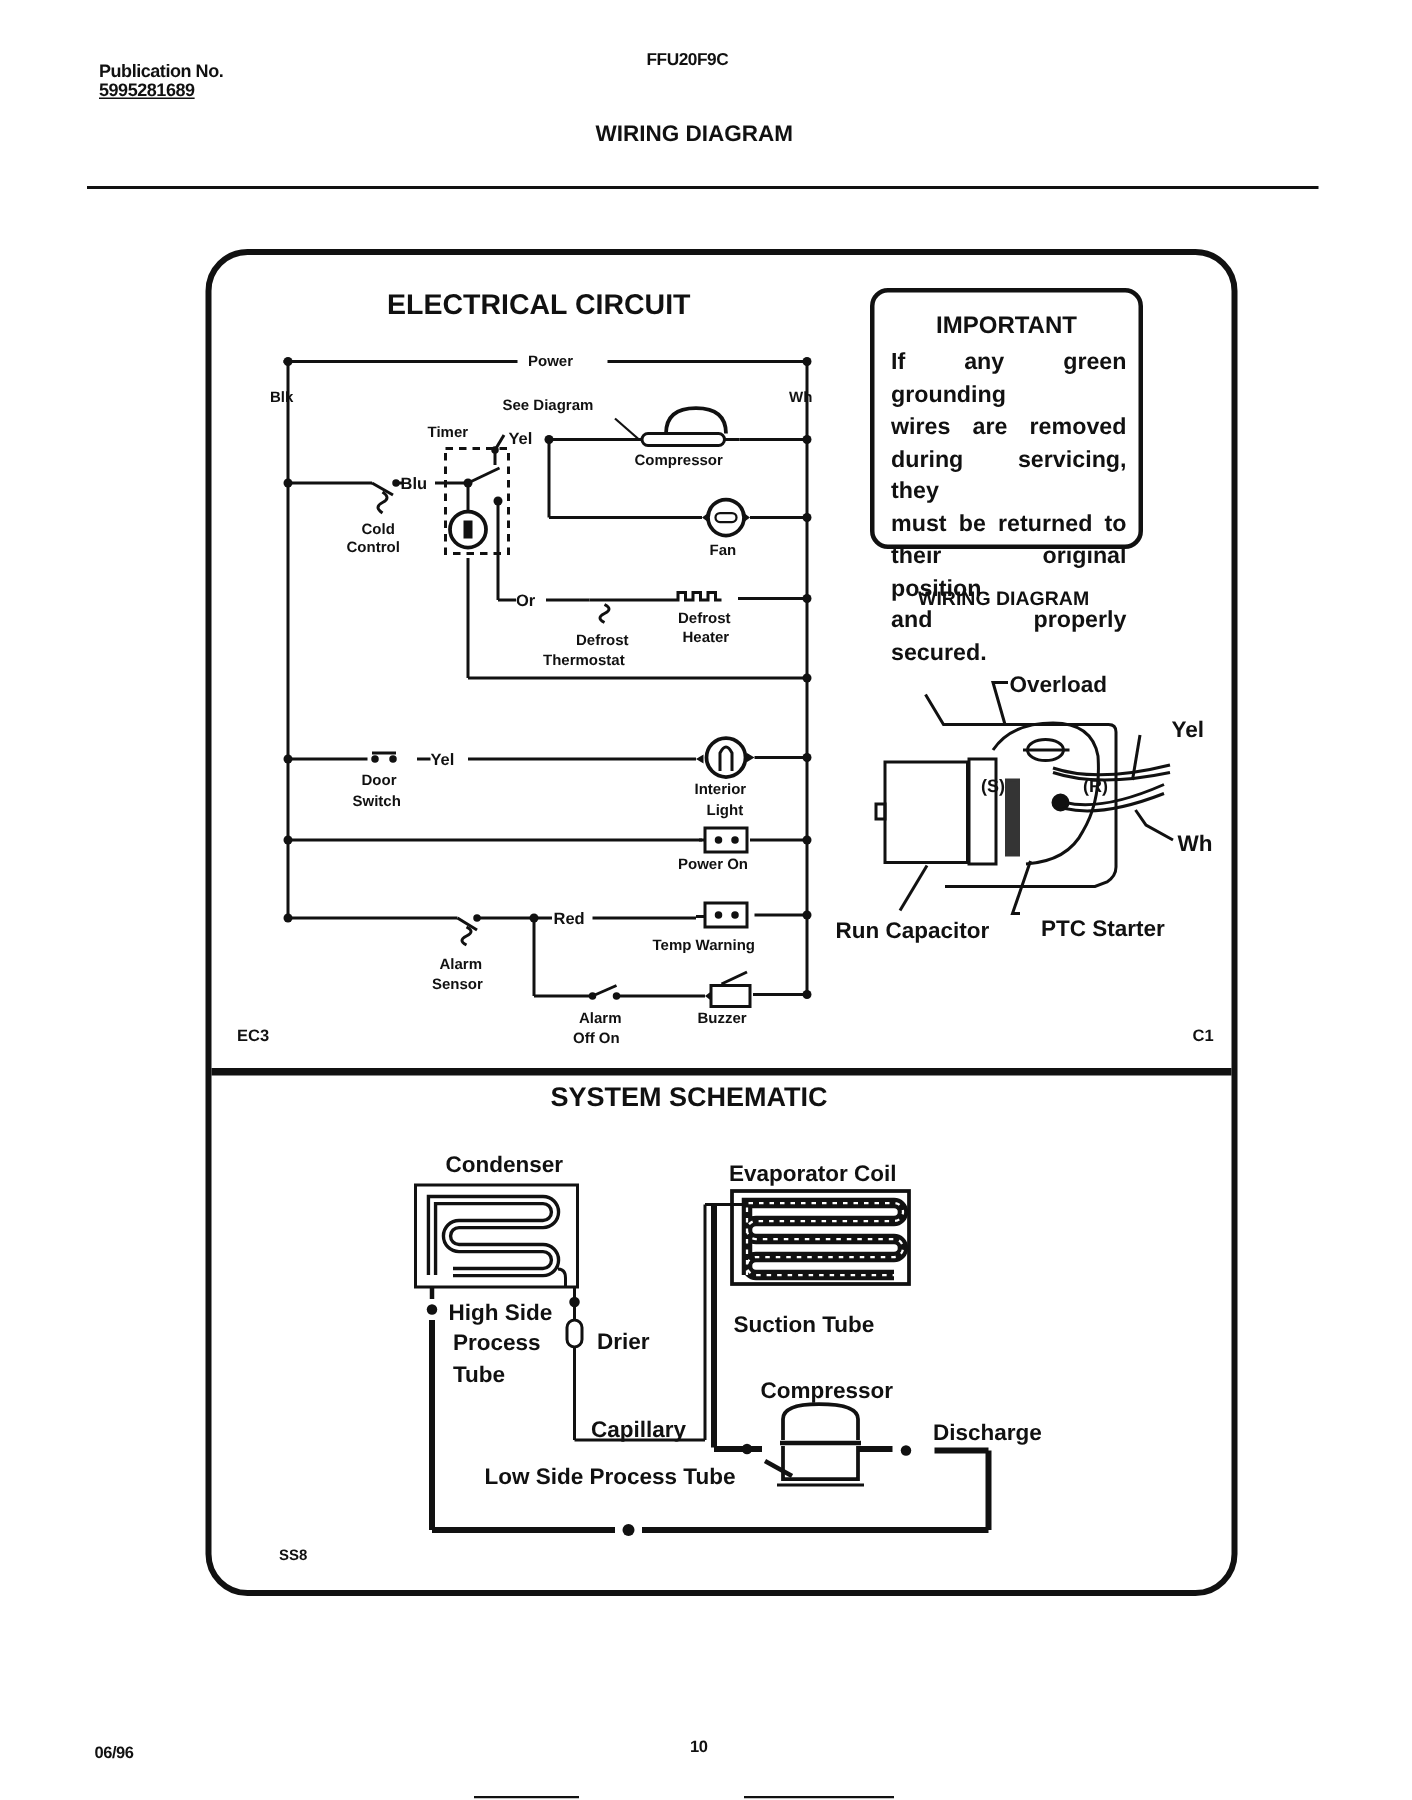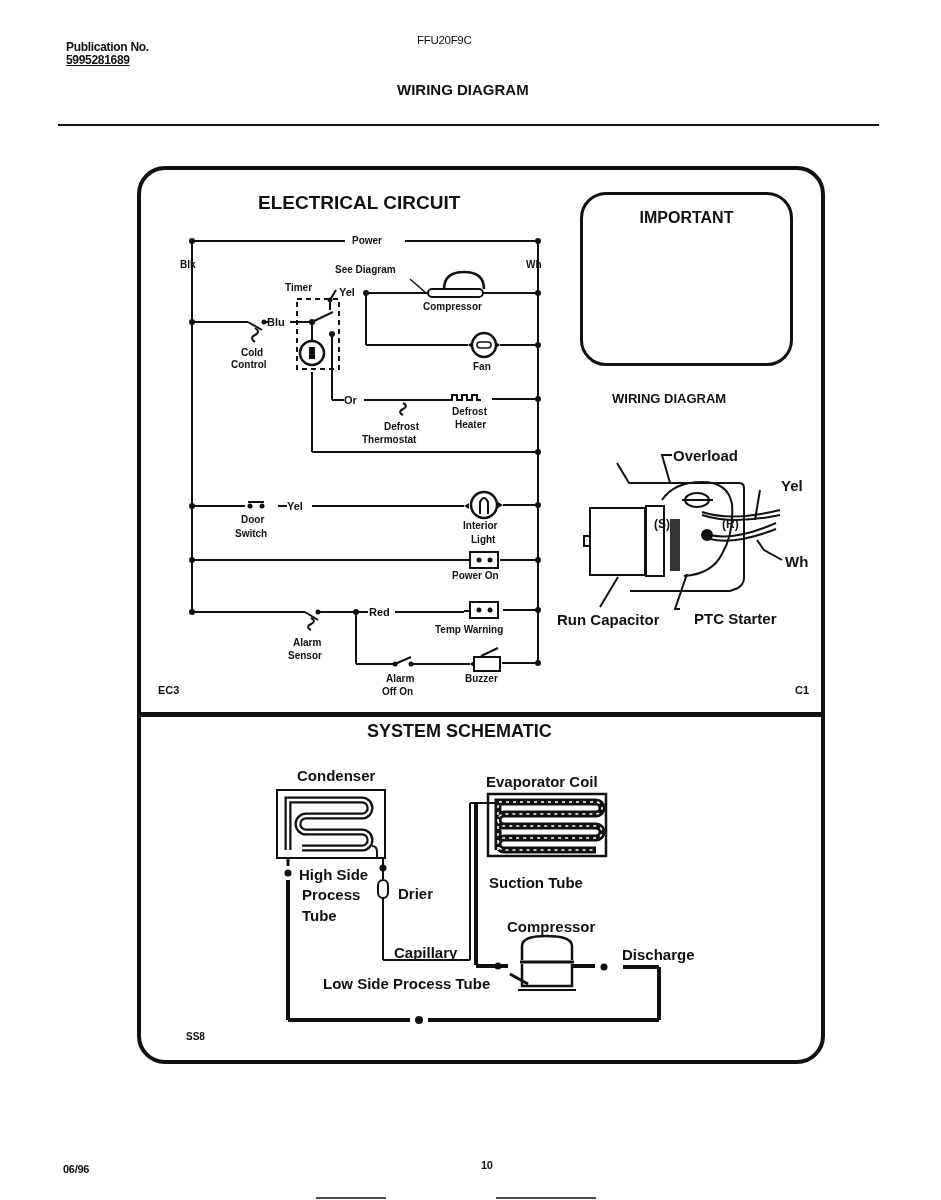--- a/index.html
+++ b/index.html
@@ -7,42 +7,50 @@
          font-family: "Liberation Sans", sans-serif; color: #111; }
   .abs { position: absolute; }
   .hdr { font-size: 12px; font-weight: bold; letter-spacing: -0.3px; line-height: 14px; }
   .title { font-size: 15px; font-weight: bold; }
   .rule { position: absolute; left: 58px; top: 124px; width: 821px; height: 2px; background: #111; }
   .frame { position: absolute; left: 137px; top: 166px; width: 680px; height: 890px;
            border: 4px solid #111; border-radius: 28px; }
   .divider { position: absolute; left: 141px; top: 712px; width: 680px; height: 5px; background: #111; }
   svg { position: absolute; left: 0; top: 0; }
   svg text { font-family: "Liberation Sans", sans-serif; font-weight: bold; fill: #111; }
-  .important { position: absolute; left: 580px; top: 192px; width: 213px; height: 174px;
-               border: 3px solid #111; border-radius: 26px; box-sizing: border-box; }
+  .important { position: absolute; left: 580px; top: 192px; width: 182px; height: 174px;
+               border: 3px solid #111; border-radius: 12px; box-sizing: border-box; }
   .imp-title { position: absolute; left: 0; right: 0; top: 14px; text-align: center;
                font-size: 16px; font-weight: bold; }
   .imp-body { position: absolute; left: 11px; right: 8px; top: 36px; font-size: 15.5px;
               font-weight: bold; line-height: 21.5px; text-align: justify; text-align-last: justify; }
   .imp-body span { display: block; }
 </style>
 </head>
 <body>
 
 <div class="abs hdr" style="left:66px;top:40px;">Publication No.</div>
 <div class="abs hdr" style="left:66px;top:53px;text-decoration:underline;">5995281689</div>
-<div class="abs hdr" style="left:417px;top:33px;font-weight:normal;font-size:11.5px;">FFU20F9C</div>
+<div class="abs hdr" style="left:431px;top:33px;font-weight:bold;font-size:11.5px;">FFU20F9C</div>
 <div class="abs title" style="left:397px;top:81px;">WIRING DIAGRAM</div>
 <div class="rule"></div>
 
 <div class="frame"></div>
 <div class="divider"></div>
 
 <div class="important">
   <div class="imp-title">IMPORTANT</div>
+  <div class="imp-body">
+    <span>If any green grounding</span>
+    <span>wires are removed</span>
+    <span>during servicing, they</span>
+    <span>must be returned to</span>
+    <span>their original position</span>
+    <span>and properly secured.</span>
+  </div>
 </div>
 
 <svg width="941" height="1200" viewBox="0 0 941 1200">
 
   <text x="258" y="209" font-size="19">ELECTRICAL CIRCUIT</text>
 
   <g stroke="#111" stroke-width="2" fill="none">
 
     <line x1="189" y1="241" x2="345" y2="241"></line>
     <line x1="405" y1="241" x2="538" y2="241"></line>
@@ -333,13 +341,13 @@
   </g>
   <text x="186" y="1040" font-size="10">SS8</text>
 
   <g stroke="#111" stroke-width="1.5">
     <line x1="316" y1="1198" x2="386" y2="1198"></line>
     <line x1="496" y1="1198" x2="596" y2="1198"></line>
   </g>
 </svg>
 
 <div class="abs hdr" style="left:63px;top:1162px;font-size:11px;">06/96</div>
-<div class="abs hdr" style="left:481px;top:1158px;font-size:11px;">10</div>
+<div class="abs hdr" style="left:460px;top:1158px;font-size:11px;">10</div>
 
 </body></html>

